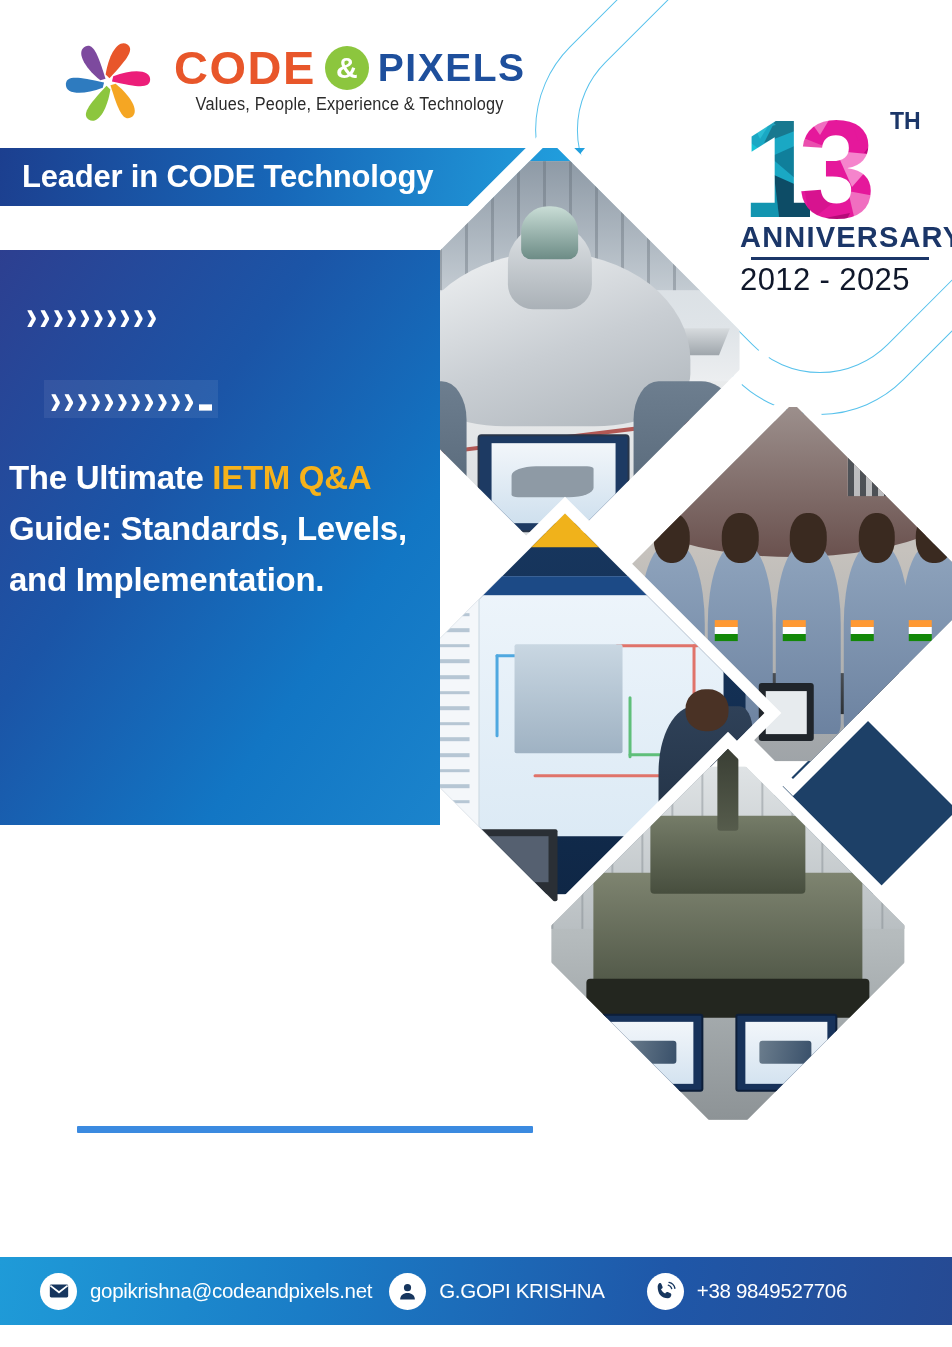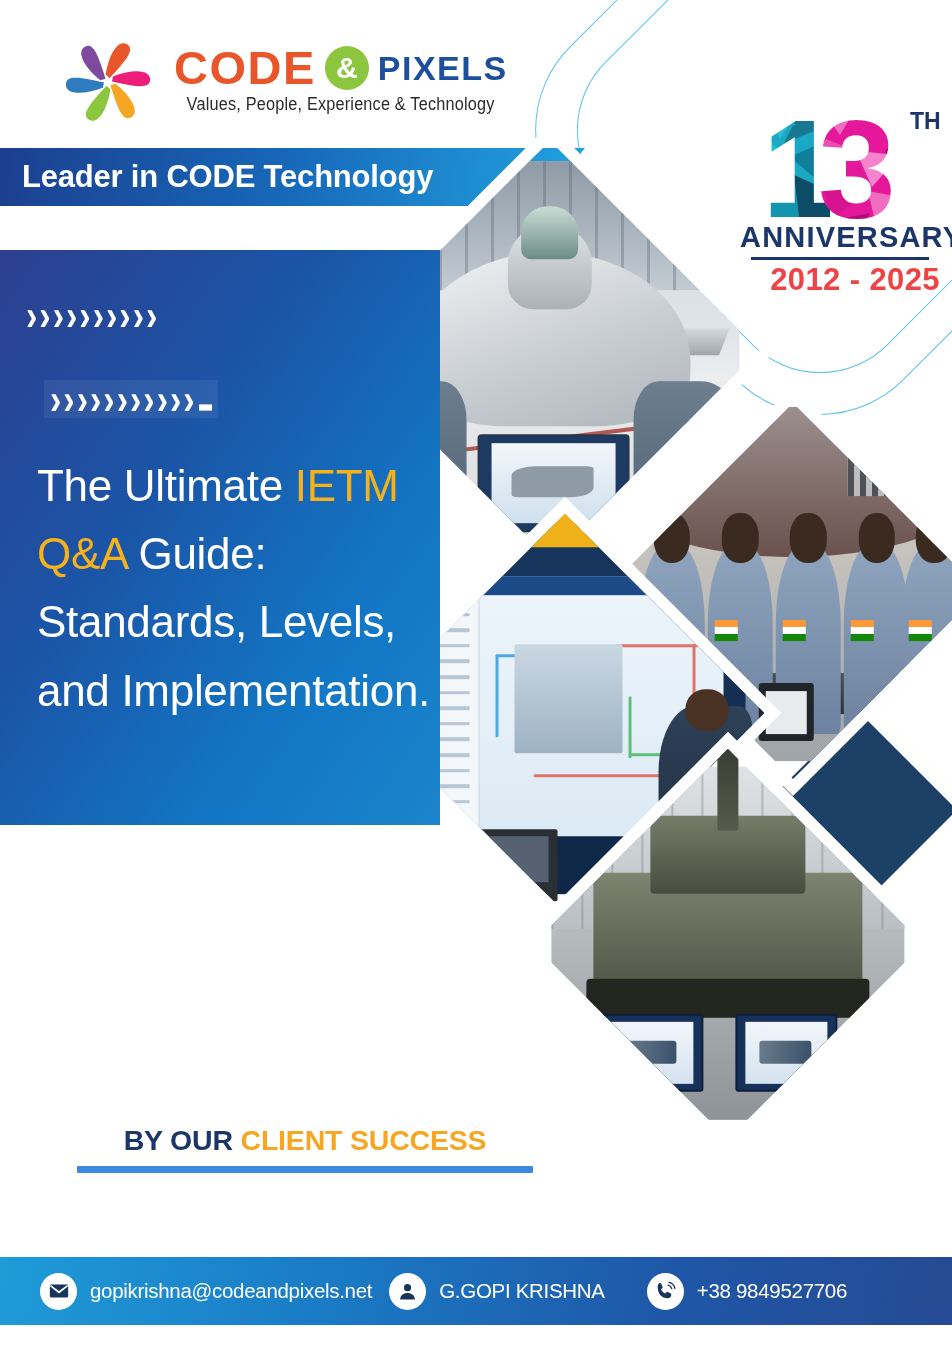--- a/index.html
+++ b/index.html
@@ -15,43 +15,43 @@
   .deco-b { left:24px; top:24px; width:472px; height:472px; border-radius:118px; }
 
   
   .logo-row { position:absolute; left:60px; top:38px; display:flex; align-items:flex-start; gap:18px; }
   .pinwheel { position:relative; width:96px; height:88px; flex:0 0 auto; }
   .logo-text { display:flex; flex-direction:column; align-items:center; padding-top:6px; }
   .logo-main { display:flex; align-items:center; gap:9px; }
   .lg-code { font-size:47px; font-weight:700; color:#e8562a; letter-spacing:1.5px; line-height:1; font-family:"Liberation Sans", sans-serif; }
   .lg-amp-circle { width:44px; height:44px; border-radius:50%; background:#8cc63e; display:flex; align-items:center; justify-content:center; }
   .lg-amp { font-size:30px; font-weight:700; color:#ffffff; line-height:1; }
-  .lg-pixels { font-size:34px; font-weight:700; color:#1e4f9c; letter-spacing:1.5px; line-height:1; }
+  .lg-pixels { font-size:39px; font-weight:700; color:#1e4f9c; letter-spacing:1.5px; line-height:1; }
   .lg-tag { font-size:17.5px; color:#2b2b2b; letter-spacing:.2px; margin-top:3px; font-family:"Liberation Sans Narrow","Liberation Sans", sans-serif; transform:scaleX(.93); transform-origin:center; white-space:nowrap; }
 
   
   .leader-banner { position:absolute; left:0; top:148px; width:585px; height:58px;
     background:linear-gradient(100deg,#1c3f8f 0%,#1767b8 48%,#22a3e0 100%);
     clip-path:polygon(0 0, 100% 0, 92% 100%, 0 100%);
     display:flex; align-items:center; }
   .leader-banner .lb-text { color:#ffffff; font-size:31px; font-weight:700; letter-spacing:-0.2px; padding-left:22px; white-space:nowrap; }
   .banner-shadow { position:absolute; left:520px; top:188px; width:78px; height:42px;
     background:linear-gradient(135deg,#d8dde2 0%, #9aa3ad 75%, #6d7780 100%);
     clip-path:polygon(0 0, 100% 0, 56% 100%); opacity:.85; }
 
   
   .blue-panel { position:absolute; left:0; top:250px; width:440px; height:575px;
     background:linear-gradient(125deg,#2d3f90 0%,#1b55a7 38%,#1276c4 72%,#1b84cc 100%); }
   .chev-row { display:flex; gap:2px; color:#ffffff; font-weight:800; line-height:1; }
   .chev-row span { font-size:34px; font-weight:800; transform:scaleY(1.25); display:inline-block; }
   .chev1 { position:absolute; left:26px; top:48px; }
   .chev2 { position:absolute; left:44px; top:130px; background:rgba(255,255,255,.07); padding:2px 6px; }
   .chev-dash { display:inline-block; width:13px; height:5px; background:#ffffff; align-self:flex-end; margin-bottom:6px; margin-left:2px; }
-  .headline { position:absolute; left:37px; top:202px; width:400px; color:#ffffff;
-    font-size:44px; font-weight:400; line-height:1.55; letter-spacing:-0.3px; }
+  .headline { position:absolute; left:9px; top:202px; width:400px; color:#ffffff;
+    font-size:33px; font-weight:700; line-height:1.55; letter-spacing:-0.3px; }
   .hl-accent { color:#f6b21b; }
 
   
   .tagline { position:absolute; left:70px; top:1120px; width:470px; text-align:center; }
   .tg-line { font-size:28.5px; font-weight:800; letter-spacing:-0.2px; line-height:1.42; color:#1b3668; white-space:nowrap; }
   .tg-accent { color:#f5a623; }
   .tg-rule { margin:6px auto 0; width:456px; height:7px; background:#3b8ae0; border-radius:1px; }
 
   
   .footer { position:absolute; left:0; top:1257px; width:952px; height:68px;
@@ -157,21 +157,21 @@
 </head>
 <body>
 
 <div id="poster">
 
   <div class="deco-wrap">
     <div class="deco-rect deco-a"></div>
     <div class="deco-rect deco-b"></div>
   </div>
 
-  <div style="position:absolute;left:740px;top:95px;width:200px;text-align:right;">
+  <div style="position:absolute;left:740px;top:95px;width:200px;text-align:left;">
     <div style="position:relative;display:inline-block;">
       <svg width="180" height="130" viewBox="0 0 180 130">
         <defs>
           <clipPath id="clip1">
               <text x="2" y="122" font-family="Liberation Sans, sans-serif" font-size="140" font-weight="800">1</text>
             </clipPath>
           <clipPath id="clip3">
               <text x="58" y="122" font-family="Liberation Sans, sans-serif" font-size="140" font-weight="800">3</text>
             </clipPath>
         </defs>
@@ -195,21 +195,21 @@
           <polygon points="140,60 164,96 132,108" fill="#8f0a60"></polygon>
           <polygon points="62,80 108,96 70,126" fill="#d7138f"></polygon>
           <polygon points="108,96 150,104 116,130" fill="#f06ec0"></polygon>
           <polygon points="70,126 110,118 104,130" fill="#b50b78"></polygon>
         </g>
         <text x="150" y="34" font-family="Liberation Sans, sans-serif" font-size="23" font-weight="700" fill="#1b3668">TH</text>
       </svg>
     </div>
     <div style="font-size:29px;font-weight:700;color:#1b3668;letter-spacing:1.2px;line-height:1;margin-top:-6px;">ANNIVERSARY</div>
     <div style="height:3px;background:#1b3668;width:178px;margin:5px auto 4px;"></div>
-    <div style="font-size:31px;font-weight:700;color:#ef4444;letter-spacing:.4px;line-height:1;">2012 - 2025</div>
+    <div style="font-size:31px;font-weight:400;color:#0f172a;letter-spacing:.4px;line-height:1;">2012 - 2025</div>
   </div>
 
   <div class="logo-row">
     <div class="pinwheel">
       <svg width="96" height="88" viewBox="0 0 96 88">
         <g transform="translate(48,44)">
           <path d="M0,-4 C10,-30 12,-40 4,-42 C-6,-44 -10,-28 -5,-6 Z" fill="#e8562a" transform="rotate(22)"></path>
           <path d="M0,-4 C10,-30 12,-40 4,-42 C-6,-44 -10,-28 -5,-6 Z" fill="#ec1e79" transform="rotate(82)"></path>
           <path d="M0,-4 C10,-30 12,-40 4,-42 C-6,-44 -10,-28 -5,-6 Z" fill="#f5a623" transform="rotate(142)"></path>
           <path d="M0,-4 C10,-30 12,-40 4,-42 C-6,-44 -10,-28 -5,-6 Z" fill="#8cc63e" transform="rotate(202)"></path>
@@ -391,23 +391,20 @@
         <span>›</span>
         <span>›</span>
         <span>›</span>
         <span>›</span>
         <span class="chev-dash"></span>
       </div>
     <div class="headline"><span>The Ultimate </span><span class="hl-accent">IETM</span><span> </span><span class="hl-accent">Q&amp;A</span><span> Guide: Standards, Levels, and Implementation.</span></div>
   </div>
 
   <div class="tagline">
-    <div class="tg-line">
-      <span>BY OUR </span><span class="tg-accent">CLIENT SUCCESS</span>
-    </div>
     <div class="tg-rule"></div>
   </div>
 
   <div class="footer">
 
     <div class="f-item i2">
       <span class="f-badge">
         <svg width="22" height="22" viewBox="0 0 24 24" fill="#17365e">
           <rect x="2" y="5" width="20" height="14" rx="1.6"></rect>
           <path d="M2.6 6.2 12 13.4l9.4-7.2" stroke="#ffffff" stroke-width="1.9" fill="none"></path>

